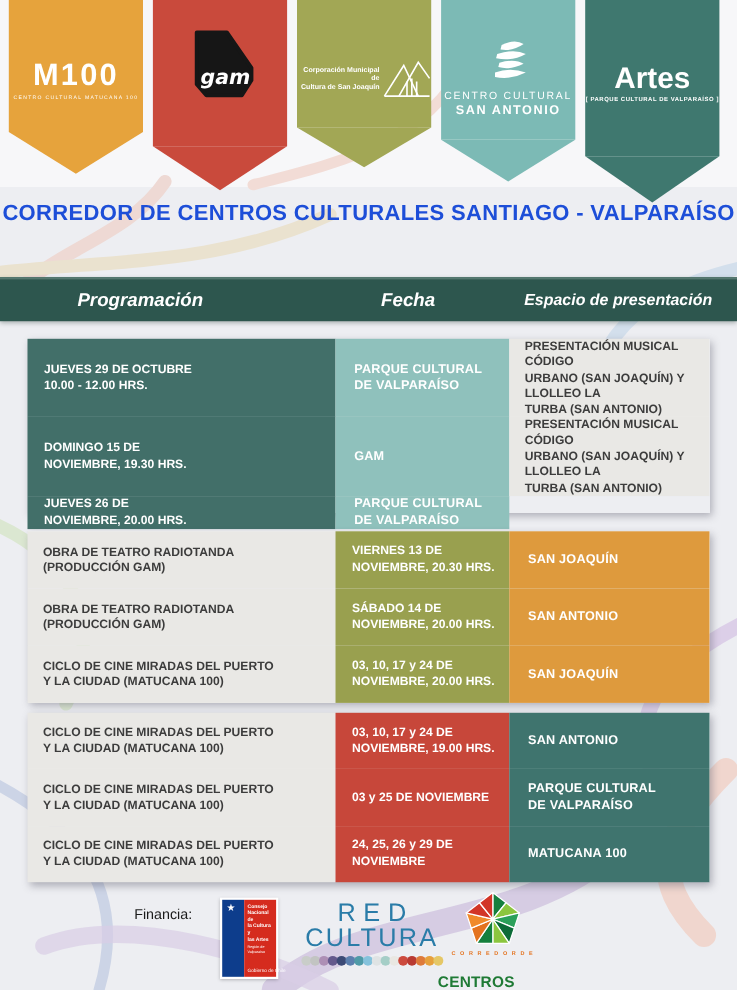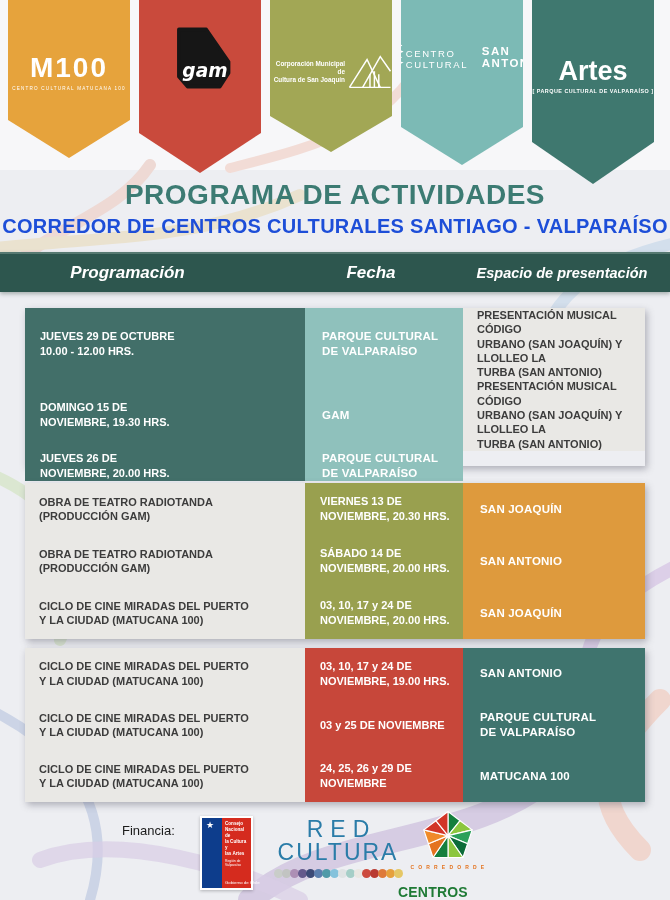--- a/index.html
+++ b/index.html
@@ -16,21 +16,21 @@
   .b2{left:139px} .b2 .flag{height:133px} .b2 .tri{border-top-width:40px}
   .b3{left:270px} .b3 .flag{height:116px} .b3 .tri{border-top-width:36px}
   .b4{left:401px} .b4 .flag{height:127px} .b4 .tri{border-top-width:38px}
   .b5{left:532px} .b5 .flag{height:142px} .b5 .tri{border-top-width:42px}
 
   .m100-wordmark{font-size:28px;font-weight:bold;color:#fff;letter-spacing:2px;margin-top:54px;line-height:1;}
   .m100-tagline{font-size:4.6px;color:#fff;letter-spacing:1.2px;margin-top:4px;white-space:nowrap;}
   .gam-svg{margin-top:26px;}
   .sj{display:flex;align-items:center;gap:3px;margin-top:50px;}
   .sj-text{font-size:6.4px;color:#fff;font-weight:bold;text-align:right;line-height:1.3;white-space:pre-line;}
-  .sa{display:flex;align-items:center;margin-top:36px;}
+  .sa{display:flex;flex-direction:column;align-items:center;margin-top:36px;}
   .sa-line1{font-size:9.5px;color:#fff;letter-spacing:1.6px;margin-top:6px;}
   .sa-line2{font-size:11.5px;font-weight:bold;color:#fff;letter-spacing:1.4px;margin-top:2px;}
   .pcdv{display:flex;flex-direction:column;align-items:center;margin-top:58px;}
   .pcdv-word{font-size:27px;font-weight:bold;color:#fff;line-height:1;}
   .pcdv-tag{font-size:5.4px;font-weight:bold;color:#fff;letter-spacing:.5px;margin-top:3px;white-space:nowrap;}
 
   
   .title-wrap{position:absolute;top:179px;left:0;right:0;text-align:center;}
   .title{font-size:28px;font-weight:bold;color:#3c7b73;letter-spacing:.5px;margin:0;}
   .subtitle{font-size:20px;font-weight:bold;color:#1d4ed8;letter-spacing:.3px;margin:4px 0 0;}
@@ -154,21 +154,20 @@
     <div class="flag" style="background-color: rgb(63, 120, 111);">
       <div class="pcdv">
         <div class="pcdv-word">Artes</div>
         <div class="pcdv-tag">[ PARQUE CULTURAL DE VALPARAÍSO ]</div>
       </div>
     </div>
     <div class="tri" style="border-top-color: rgb(63, 120, 111);"></div>
   </div>
 
   <div class="title-wrap">
-    <h1 class="title">PROGRAMA DE ACTIVIDADES</h1>
     <h2 class="subtitle">CORREDOR DE CENTROS CULTURALES SANTIAGO - VALPARAÍSO</h2>
   </div>
 
   <div class="thead">
     <span class="th th1">Programación</span>
     <span class="th th2">Fecha</span>
     <span class="th th3">Espacio de presentación</span>
   </div>
 
   <section class="block block-1">

